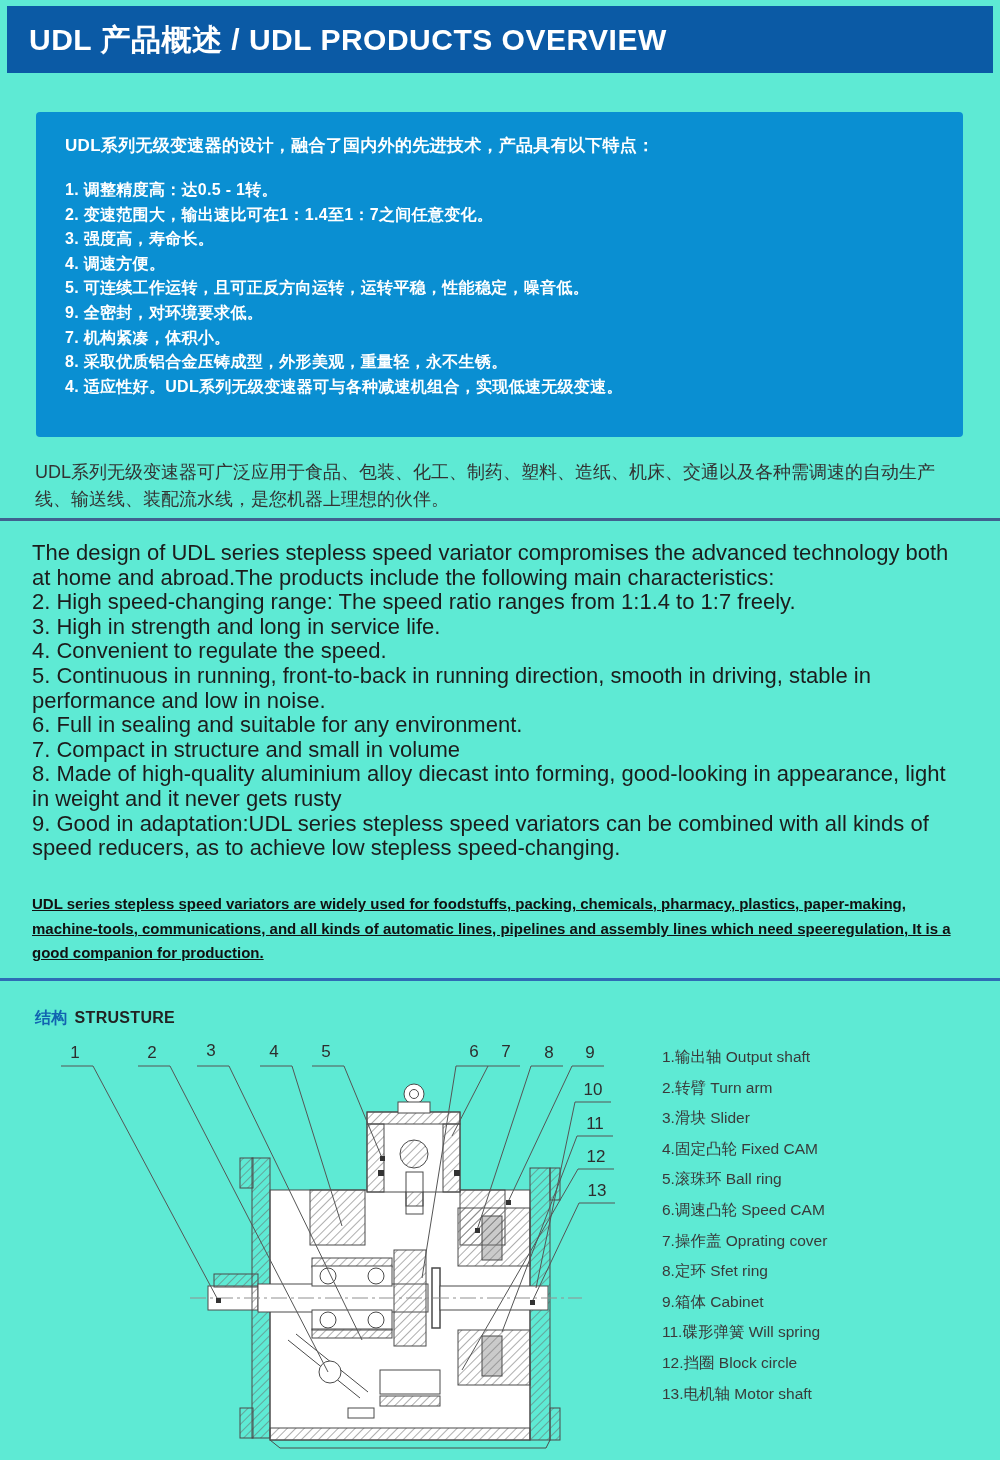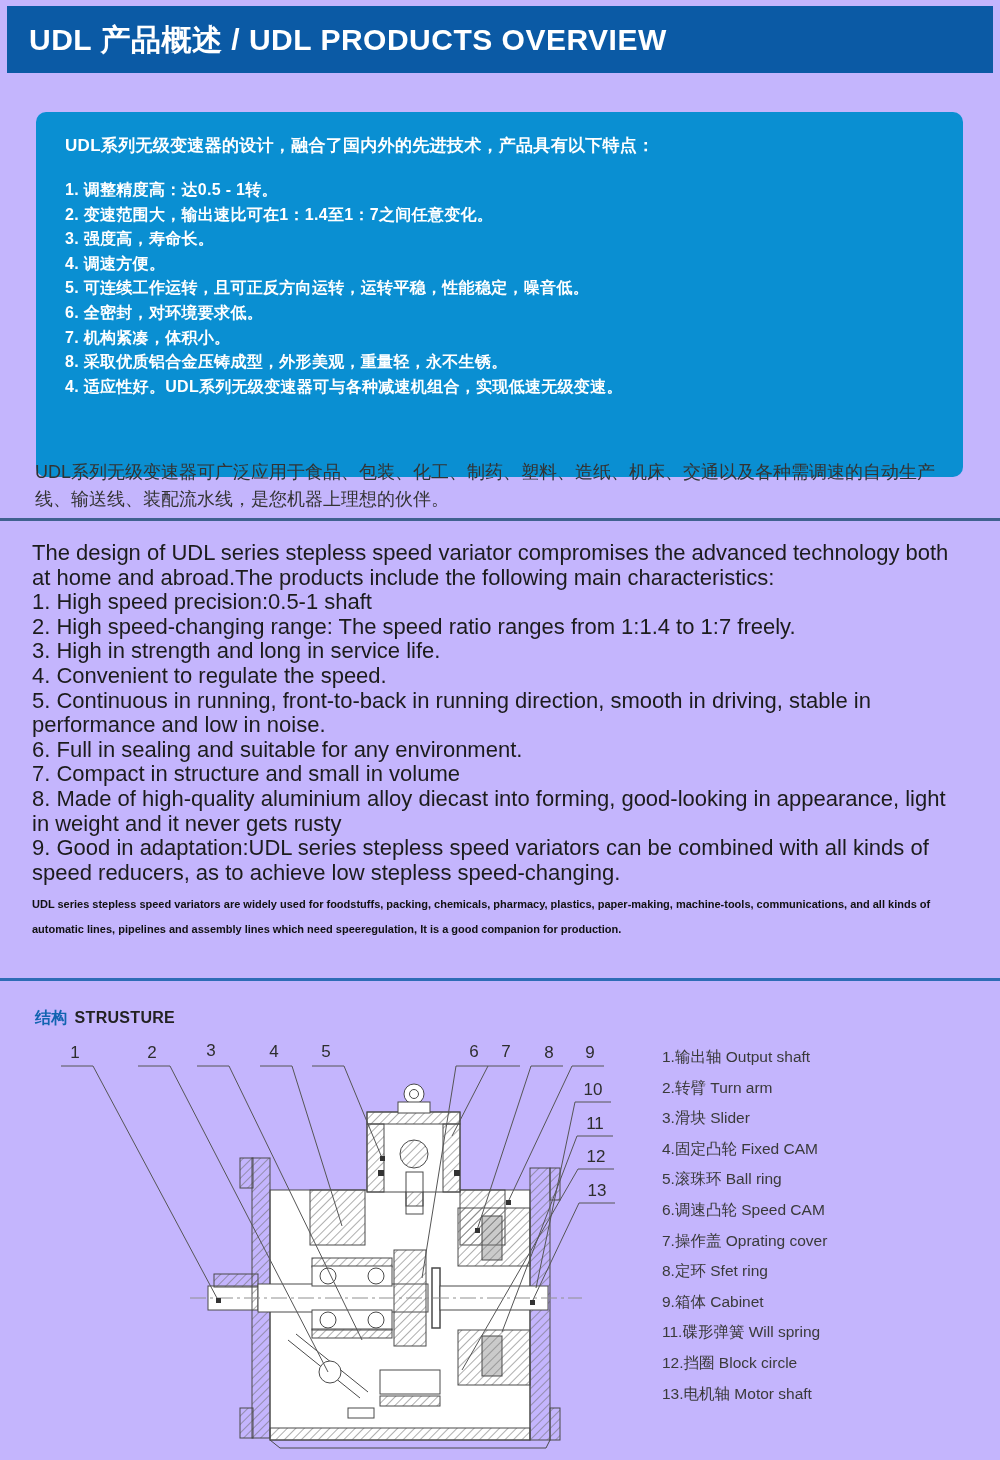--- a/index.html
+++ b/index.html
@@ -1,39 +1,39 @@
 <!DOCTYPE html>
 <html><head>
 <meta charset="utf-8">
 <style>
   html,body{margin:0;padding:0;background:#fff;}
-  .page{position:relative;width:1000px;height:1460px;background:#c4b5fd;overflow:hidden;
+  .page{position:relative;width:1000px;height:1460px;background:#5eead4;overflow:hidden;
         font-family:"Liberation Sans","DejaVu Sans",sans-serif;}
 
   .header-bar{position:absolute;left:7px;top:6px;width:986px;height:67px;background:#0b5aa5;
         color:#fff;font-size:30px;font-weight:bold;line-height:67px;padding-left:22px;
         box-sizing:border-box;letter-spacing:.5px;white-space:nowrap;}
 
-  .feature-box{position:absolute;left:36px;top:112px;width:927px;height:365px;background:#0a8fd2;
-        border-radius:10px;color:#fff;box-sizing:border-box;padding:22px 30px 0 29px;}
+  .feature-box{position:absolute;left:36px;top:112px;width:927px;height:325px;background:#0a8fd2;
+        border-radius:4px;color:#fff;box-sizing:border-box;padding:22px 30px 0 29px;}
   .feature-box .heading{font-size:17px;font-weight:bold;margin:0 0 21px 0;letter-spacing:.3px;}
   .feature-box .item{font-size:16px;font-weight:600;line-height:24.6px;margin:0;letter-spacing:.3px;}
 
   .cn-paragraph{position:absolute;left:35px;top:459px;width:930px;font-size:18px;line-height:27px;
         color:#333;font-weight:500;}
 
   .divider-dark{position:absolute;left:0;top:518px;width:1000px;height:3px;background:#40618f;}
   .divider-blue{position:absolute;left:0;top:978px;width:1000px;height:3px;background:#2e6cb5;}
 
   .en-block{position:absolute;left:32px;top:541px;width:930px;font-size:22px;line-height:24.6px;
         color:#1c1c1c;}
   .en-block p{margin:0;}
 
-  .en-bold{position:absolute;left:32px;top:892px;width:930px;font-size:11px;line-height:24.6px;
-        color:#111;font-weight:bold;}
+  .en-bold{position:absolute;left:32px;top:892px;width:930px;font-size:15px;line-height:24.6px;
+        color:#111;font-weight:bold;text-decoration:underline;}
 
   .structure-title{position:absolute;left:35px;top:1008px;font-size:16px;font-weight:bold;color:#222;
         letter-spacing:.3px;}
   .structure-title .cn{color:#1163b0;margin-right:7px;}
 
   .diagram{position:absolute;left:30px;top:1040px;width:640px;height:420px;}
   .diagram svg{position:absolute;left:0;top:0;}
   .callout{position:absolute;transform:translate(-50%,-50%);font-size:17px;color:#2e2e2e;}
 
   .parts-list{position:absolute;left:662px;top:1042px;width:335px;}
@@ -46,33 +46,32 @@
 
   <div class="header-bar">UDL 产品概述 / UDL PRODUCTS OVERVIEW</div>
 
   <div class="feature-box">
     <p class="heading">UDL系列无级变速器的设计，融合了国内外的先进技术，产品具有以下特点：</p>
     <p class="item">1. 调整精度高：达0.5 - 1转。</p>
     <p class="item">2. 变速范围大，输出速比可在1：1.4至1：7之间任意变化。</p>
     <p class="item">3. 强度高，寿命长。</p>
     <p class="item">4. 调速方便。</p>
     <p class="item">5. 可连续工作运转，且可正反方向运转，运转平稳，性能稳定，噪音低。</p>
-    <p class="item">6. 全密封，对环境要求低。</p>
+    <p class="item">9. 全密封，对环境要求低。</p>
     <p class="item">7. 机构紧凑，体积小。</p>
     <p class="item">8. 采取优质铝合金压铸成型，外形美观，重量轻，永不生锈。</p>
     <p class="item">4. 适应性好。UDL系列无级变速器可与各种减速机组合，实现低速无级变速。</p>
   </div>
 
   <div class="cn-paragraph">UDL系列无级变速器可广泛应用于食品、包装、化工、制药、塑料、造纸、机床、交通以及各种需调速的自动生产线、输送线、装配流水线，是您机器上理想的伙伴。</div>
 
   <div class="divider-dark"></div>
 
   <div class="en-block">
     <p>The design of UDL series stepless speed variator compromises the advanced technology both at home and abroad.The products include the following main characteristics:</p>
-    <p>1. High speed precision:0.5-1 shaft</p>
     <p>2. High speed-changing range: The speed ratio ranges from 1:1.4 to 1:7 freely.</p>
     <p>3. High in strength and long in service life.</p>
     <p>4. Convenient to regulate the speed.</p>
     <p>5. Continuous in running, front-to-back in running direction, smooth in driving, stable in performance and low in noise.</p>
     <p>6. Full in sealing and suitable for any environment.</p>
     <p>7. Compact in structure and small in volume</p>
     <p>8. Made of high-quality aluminium alloy diecast into forming, good-looking in appearance, light in weight and it never gets rusty</p>
     <p>9. Good in adaptation:UDL series stepless speed variators can be combined with all kinds of speed reducers, as to achieve low stepless speed-changing.</p>
   </div>
 

